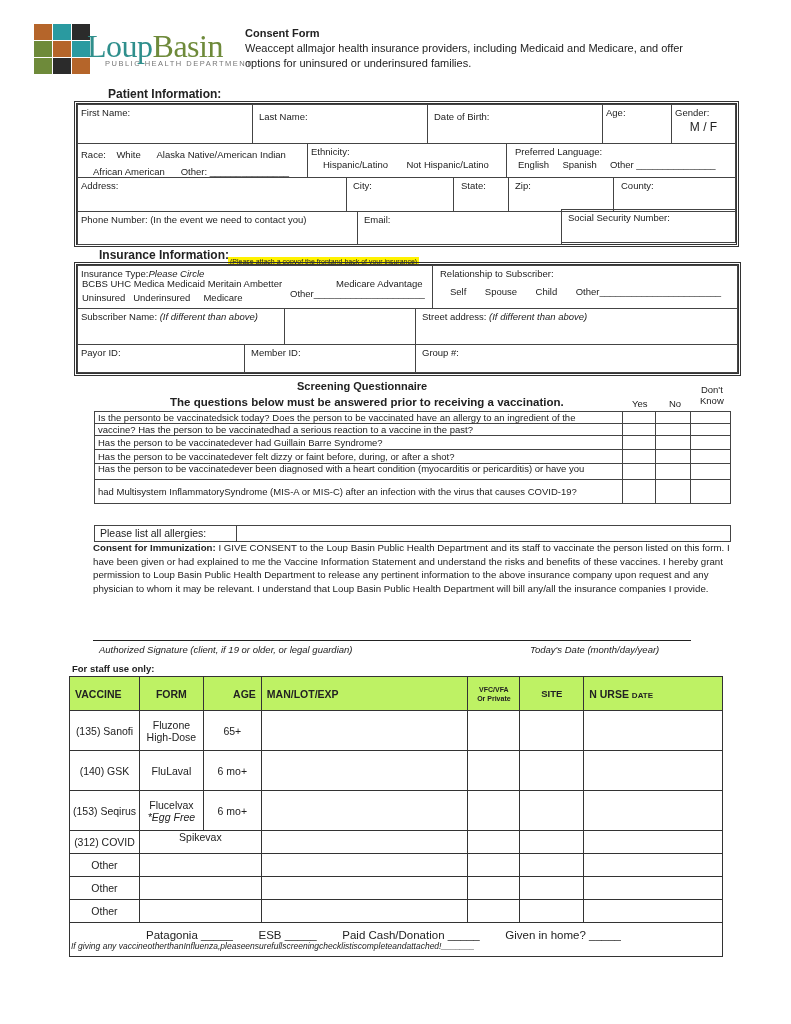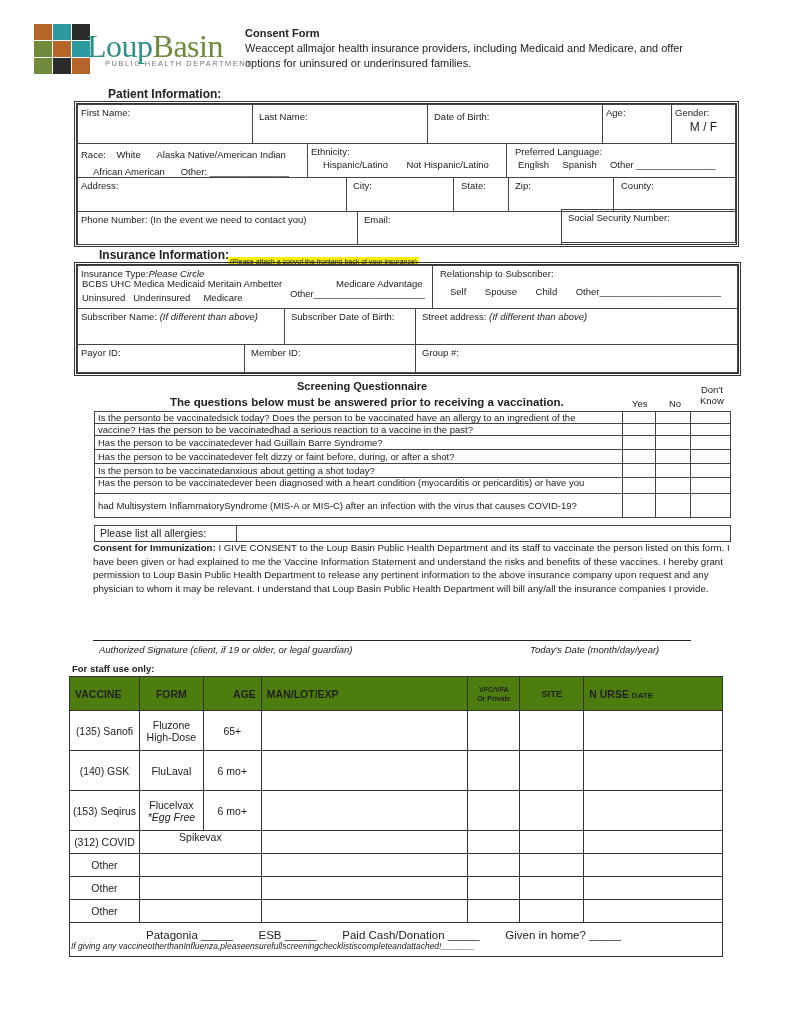--- a/index.html
+++ b/index.html
@@ -14,21 +14,21 @@
   .title { left: 245px; top: 27px; font-size: 11px; font-weight: bold; }
   .subtitle { left: 245px; top: 41px; width: 460px; font-size: 11px; line-height: 15px; }
   .section-h { font-size: 12px; font-weight: bold; }
   .box { border: 3px double #333; }
   .cell { position: absolute; border: 1px solid #444; font-size: 9.5px; padding: 2px 3px; }
   .it { font-style: italic; }
   .hl { background: #fff200; font-size: 7px; padding: 1px 2px; }
   table { border-collapse: collapse; }
   .q td { border: 1px solid #444; font-size: 9.5px; height: 11px; padding: 0 3px; white-space: nowrap; overflow: hidden; }
   .staff td, .staff th { border: 1px solid #333; font-size: 10.5px; text-align: center; }
-  .staff th { background: #4d7c0f; font-weight: bold; text-align: left; padding: 2px 5px; height: 34px; }
+  .staff th { background: #bef264; font-weight: bold; text-align: left; padding: 2px 5px; height: 34px; }
   .consent { left: 93px; top: 541px; width: 650px; font-size: 9.7px; line-height: 13.5px; }
 </style>
 </head>
 <body>
 
 <div class="abs logo">
   <div style="background:#b5652a"></div>
     <div style="background:#2a9aa0"></div>
     <div style="background:#2b2b2b"></div>
   <div style="background:#6e8a3a"></div>
@@ -86,21 +86,20 @@
     <div style="position:absolute;left:4px;top:12px;font-size:9.5px;">BCBS UHC Medica Medicaid Meritain Ambetter</div>
     <div style="position:absolute;left:258px;top:12px;font-size:9.5px;">Medicare Advantage</div>
     <div style="position:absolute;left:4px;top:26px;font-size:9.5px;white-space:pre;">Uninsured   Underinsured     Medicare</div>
     <div style="position:absolute;left:212px;top:22px;font-size:9.5px;">Other_____________________</div>
   </div>
   <div class="cell" style="left:355px;top:0;width:306px;height:44px;">
     <div style="padding-left:4px;">Relationship to Subscriber:</div>
     <div style="padding-left:14px;margin-top:7px;"><span>Self</span>&nbsp;&nbsp;&nbsp;&nbsp;&nbsp;&nbsp;&nbsp;<span>Spouse</span>&nbsp;&nbsp;&nbsp;&nbsp;&nbsp;&nbsp;&nbsp;<span>Child</span>&nbsp;&nbsp;&nbsp;&nbsp;&nbsp;&nbsp;&nbsp;<span>Other_______________________</span></div>
   </div>
   <div class="cell" style="left:0;top:43px;width:208px;height:37px;"><span>Subscriber Name:</span> <span class="it">(If different than above)</span></div>
-  <div class="cell" style="left:207px;top:43px;width:132px;height:37px;padding-left:6px;"><span>Subscriber Date of Birth:</span></div>
   <div class="cell" style="left:338px;top:43px;width:323px;height:37px;padding-left:6px;"><span>Street address:</span> <span class="it">(If different than above)</span></div>
   <div class="cell" style="left:0;top:79px;width:168px;height:29px;"><span>Payor ID:</span></div>
   <div class="cell" style="left:167px;top:79px;width:172px;height:29px;padding-left:6px;"><span>Member ID:</span></div>
   <div class="cell" style="left:338px;top:79px;width:323px;height:29px;padding-left:6px;"><span>Group #:</span></div>
 </div>
 
 <div class="abs" style="left:297px;top:380px;font-size:11px;font-weight:bold;">Screening Questionnaire</div>
 <div class="abs" style="left:170px;top:396px;font-size:11.5px;font-weight:bold;">The questions below must be answered prior to receiving a vaccination.</div>
 <div class="abs" style="left:632px;top:398px;font-size:9.5px;">Yes</div>
 <div class="abs" style="left:669px;top:398px;font-size:9.5px;">No</div>
@@ -130,26 +129,20 @@
         <td></td>
       </tr>
   <tr>
         <td style="height:14px;">Has the person to be vaccinatedever had Guillain Barre Syndrome?</td>
         <td></td>
         <td></td>
         <td></td>
       </tr>
   <tr>
         <td style="height:14px;">Has the person to be vaccinatedever felt dizzy or faint before, during, or after a shot?</td>
-        <td></td>
-        <td></td>
-        <td></td>
-      </tr>
-  <tr>
-        <td style="height:14px;">Is the person to be vaccinatedanxious about getting a shot today?</td>
         <td></td>
         <td></td>
         <td></td>
       </tr>
   <tr>
         <td style="height:16px;white-space:normal;line-height:9px;vertical-align:top;">Has the person to be vaccinatedever been diagnosed with a heart condition (myocarditis or pericarditis) or have you</td>
         <td></td>
         <td></td>
         <td></td>
       </tr>

